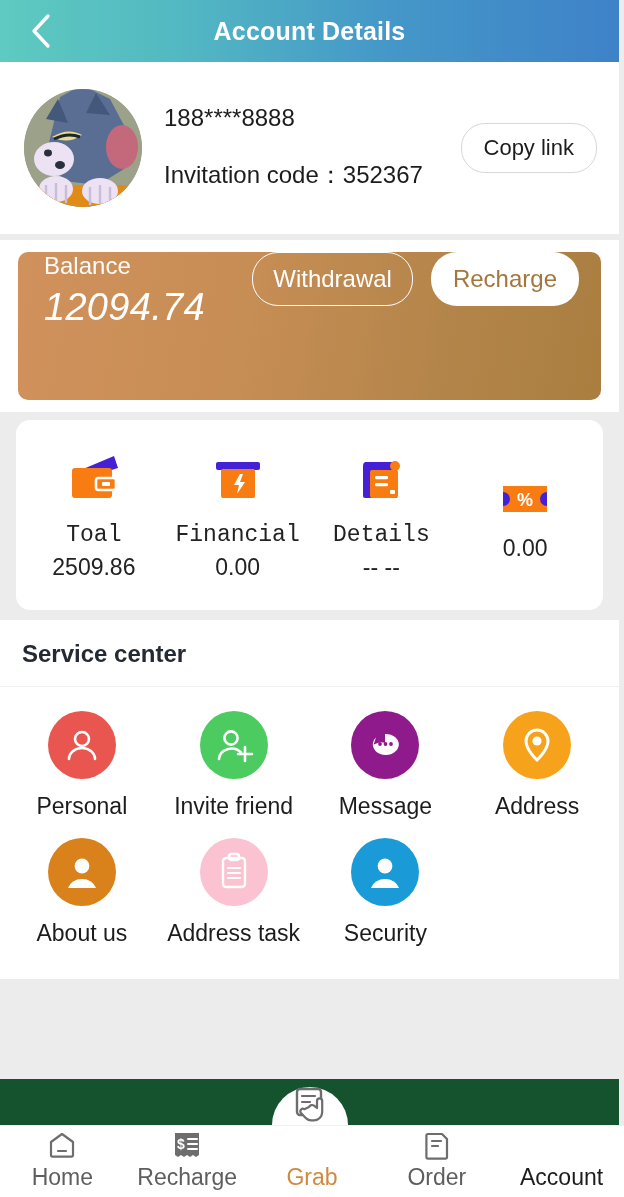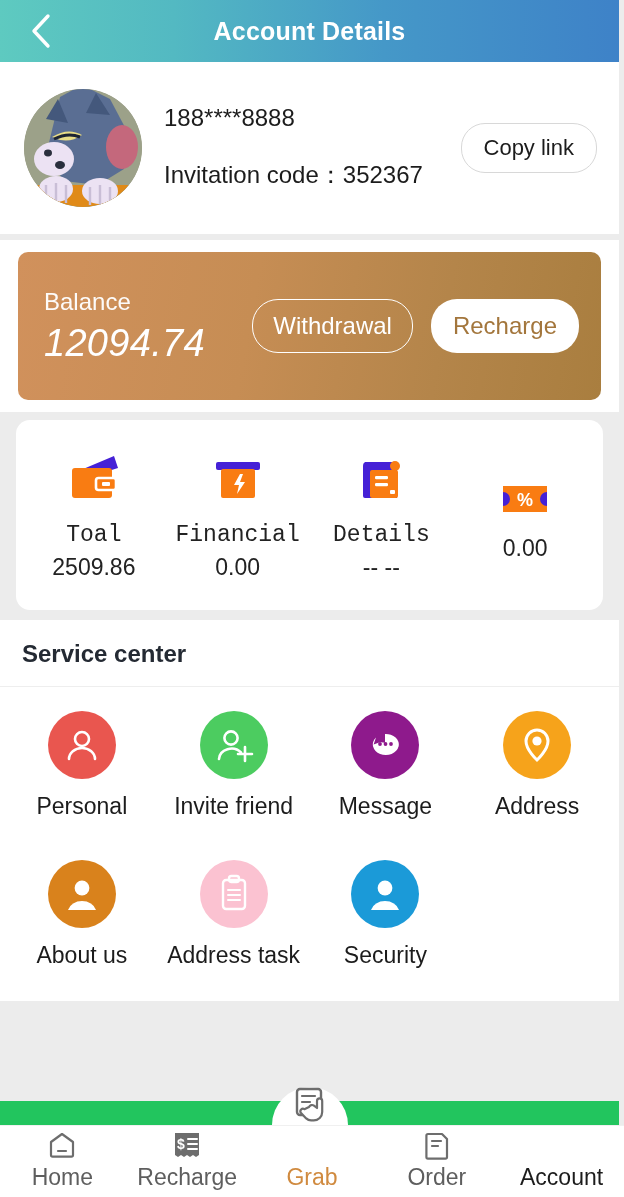--- a/index.html
+++ b/index.html
@@ -2,21 +2,21 @@
 <html><head>
 <meta charset="utf-8">
 <style>
   * { box-sizing: border-box; margin: 0; padding: 0; }
   html, body {
     width: 624px; height: 1197px;
     font-family: "Liberation Sans", sans-serif;
     background: #ececec;
     overflow: hidden;
   }
-  .phone { position: relative; width: 619px; height: 1197px; background: #22c55e; }
+  .phone { position: relative; width: 619px; height: 1197px; background: #14532d; }
 
   
   .header {
     position: relative;
     height: 62px;
     background: linear-gradient(90deg, #5ecac0 0%, #53b9c2 28%, #4598c8 62%, #3e82c8 100%);
     display: flex; align-items: center; justify-content: center;
   }
   .back-btn {
     position: absolute; left: 18px; top: 0; height: 62px;
@@ -47,21 +47,21 @@
     border-radius: 24px; padding: 11px 22px; font-size: 22px; color: #1c1c1c;
     cursor: pointer; margin-right: 4px;
   }
   .divider { height: 6px; background: #ececec; }
 
   
   .balance-wrap { background: #ffffff; padding: 12px 18px 12px 18px; }
   .balance-card {
     height: 148px; border-radius: 10px;
     background: linear-gradient(100deg, #d1915c 0%, #c68d54 40%, #b4854a 72%, #a97e3f 100%);
-    display: flex; align-items: center; padding: 0 22px 0 26px; position: relative;
+    display: flex; align-items: flex-start; padding: 0 22px 0 26px; position: relative;
   }
   .balance-left { flex: 1; }
   .balance-label { color: #ffffff; font-size: 24px; opacity: .97; }
   .balance-amount { color: #ffffff; font-size: 38px; margin-top: 6px; letter-spacing: .3px; font-style: italic; }
   .btn-withdraw {
     border: 1px solid #ffffff; background: transparent; color: #ffffff;
     border-radius: 26px; padding: 12px 20px; font-size: 24px; cursor: pointer;
     margin-right: 18px; white-space: nowrap;
   }
   .btn-recharge {
@@ -82,21 +82,21 @@
   .stat-value { font-size: 23px; color: #222; margin-top: 6px; }
 
   
   .service-panel { background: #ffffff; }
   .service-head {
     padding: 20px 22px 18px 22px; font-size: 24px; font-weight: bold; color: #242a33;
     border-bottom: 1px solid #eeeeee;
   }
   .service-grid {
     display: grid; grid-template-columns: repeat(4, 1fr);
-    padding: 18px 6px 22px 6px; row-gap: 24px;
+    padding: 18px 6px 22px 6px; row-gap: 2px;
   }
   .service-item { text-align: center; cursor: pointer; padding: 6px 0 10px 0; }
   .service-ic {
     width: 68px; height: 68px; border-radius: 50%;
     margin: 0 auto; display: flex; align-items: center; justify-content: center;
   }
   .service-label { font-size: 23px; color: #1c1c1c; margin-top: 14px; }
 
   
   .spacer { height: 100px; background: #ececec; }

